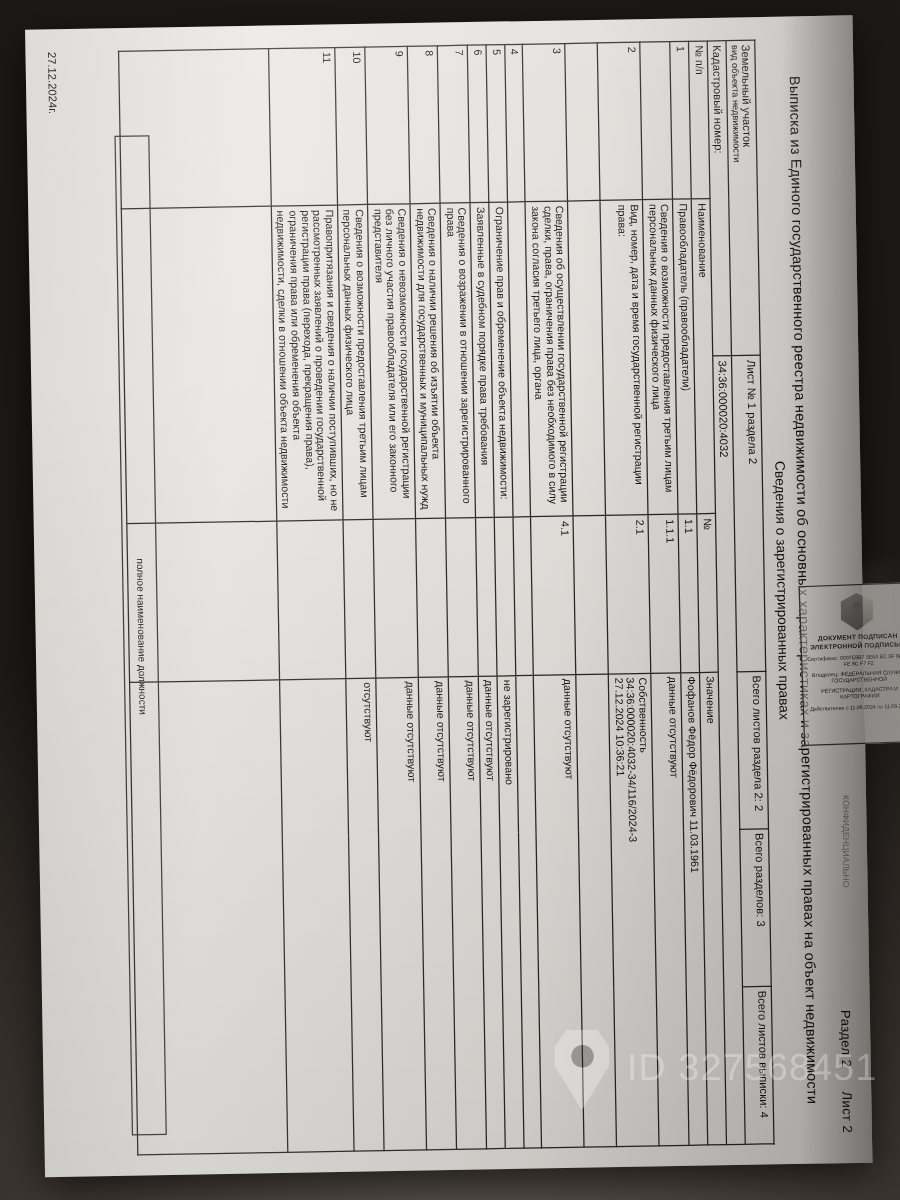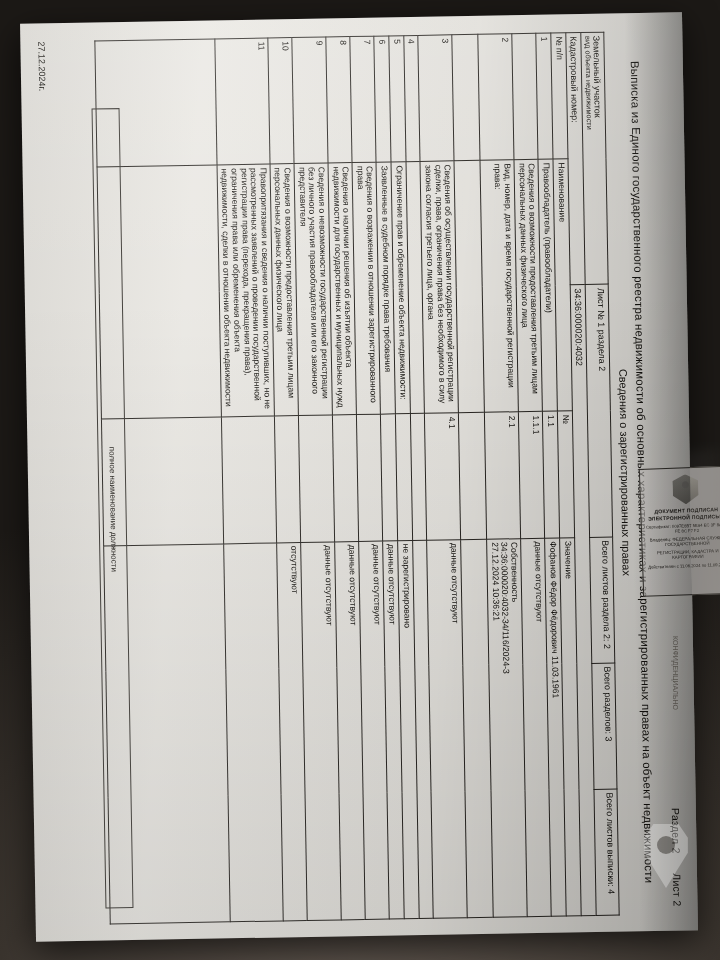--- a/index.html
+++ b/index.html
@@ -345,14 +345,15 @@
 
   <div class="sheet-shade"></div>
   <div class="sheet-edge"></div>
 </div>
 
 <div class="vert-note">КОНФИДЕНЦИАЛЬНО</div>
 
 <div class="wm">
   <div class="pin"></div>
   <div class="wmtext">
+    <div class="wm2">ID 327568451</div>
   </div>
 </div>
 
 </body></html>

